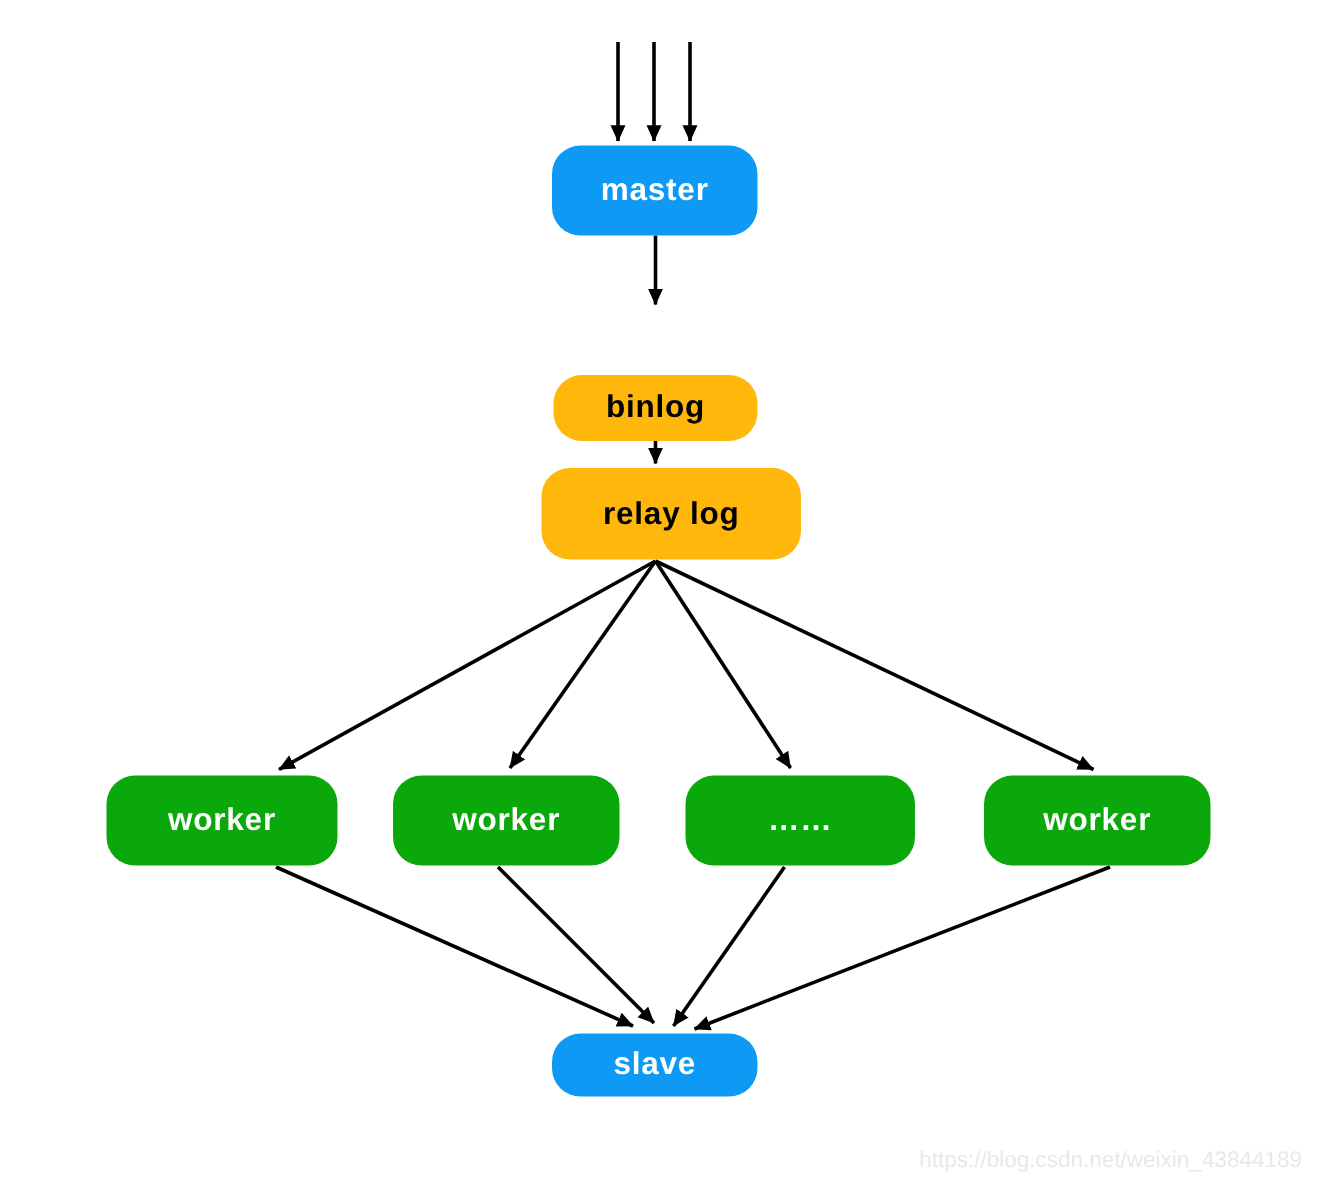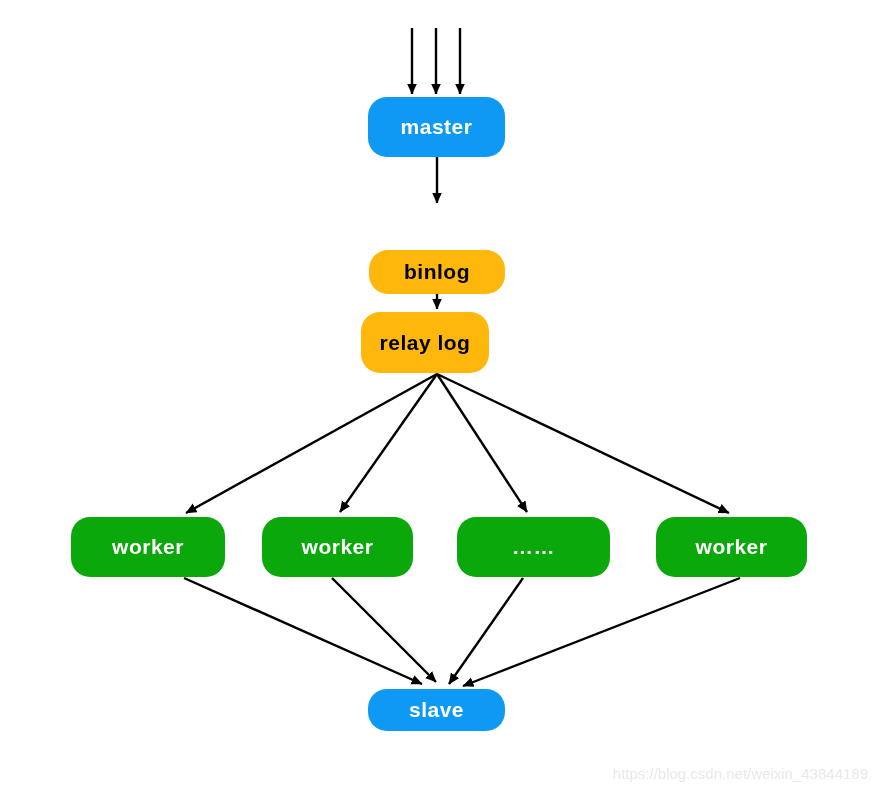--- a/index.html
+++ b/index.html
@@ -37,21 +37,21 @@
     font-weight: bold;
     letter-spacing: 0.5px;
     box-sizing: border-box;
   }
   .node--blue   { background: var(--blue, #0E9AF4);  color: #ffffff; }
   .node--orange { background: var(--orange, #FFB70C); color: #000000; }
   .node--green  { background: var(--green, #0BA80B);  color: #ffffff; }
 
   .node-master   { left: 368px; top:  97px; width: 137px; height: 60px; }
   .node-binlog   { left: 369px; top: 206px; width: 136px; height: 44px; margin-top: 44px; }
-  .node-relaylog { left: 361px; top: 312px; width: 128px; height: 61px; }
+  .node-relaylog { left: 361px; top: 312px; width: 173px; height: 61px; }
   .node-worker1  { left:  71px; top: 517px; width: 154px; height: 60px; }
   .node-worker2  { left: 262px; top: 517px; width: 151px; height: 60px; }
   .node-worker3  { left: 457px; top: 517px; width: 153px; height: 60px; }
   .node-worker4  { left: 656px; top: 517px; width: 151px; height: 60px; }
   .node-slave    { left: 368px; top: 689px; width: 137px; height: 42px; }
 
   .watermark {
     position: absolute;
     right: 13px;
     bottom: 7px;

